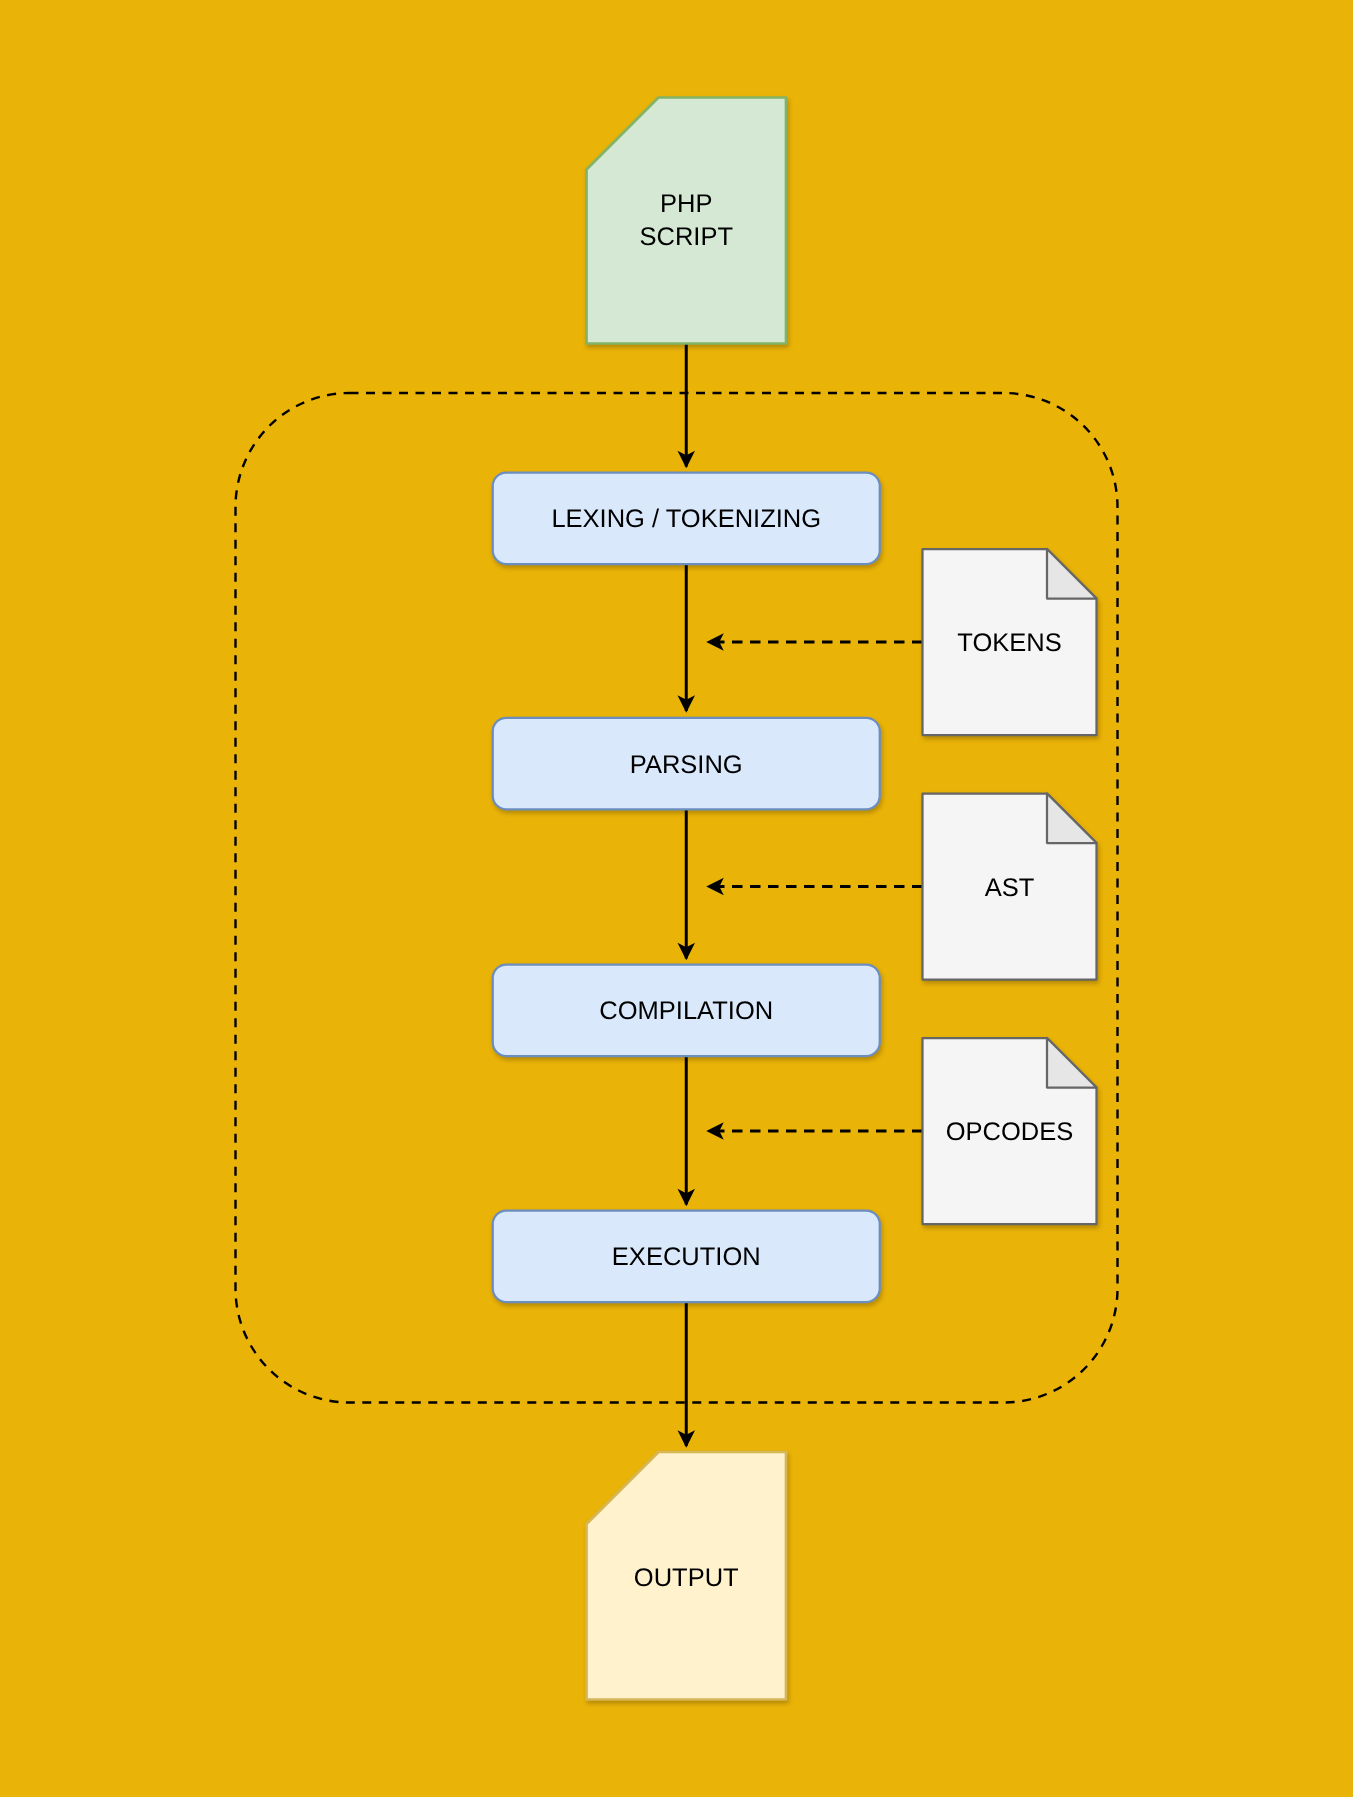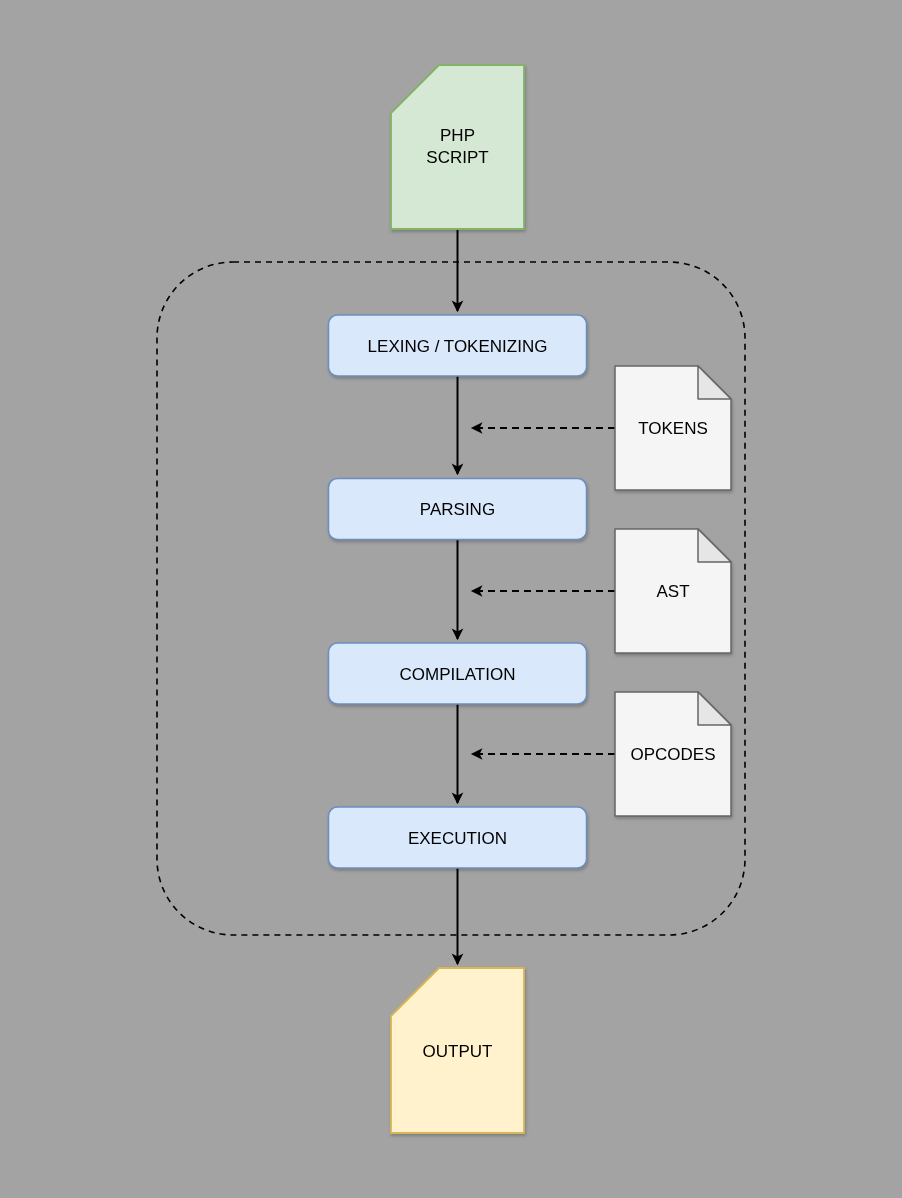--- a/index.html
+++ b/index.html
@@ -4,21 +4,21 @@
 <style>
   html, body {
     margin: 0;
     padding: 0;
     background: #ffffff;
   }
   .canvas {
     position: relative;
     width: 902px;
     height: 1198px;
-    background: #a3a3a3;
+    background: #eab308;
     font-family: "Liberation Sans", sans-serif;
   }
   svg { display: block; }
   .node-label {
     font-family: "Liberation Sans", sans-serif;
     font-size: 17px;
     fill: #000000;
     text-anchor: middle;
   }
   .shape { stroke-linejoin: round; }

